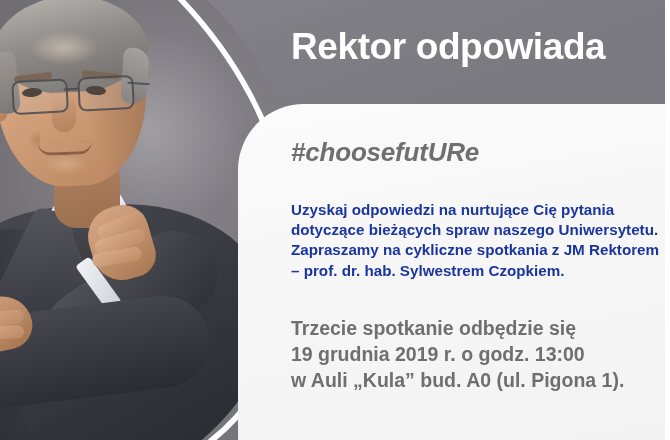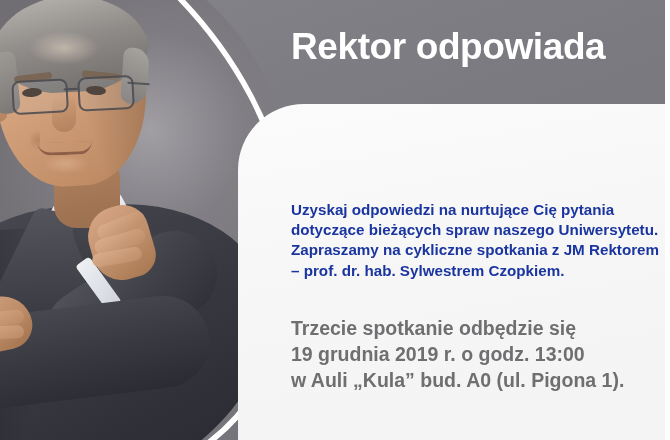--- a/index.html
+++ b/index.html
@@ -514,20 +514,21 @@
   </div>
 
   <svg class="arc-svg" viewBox="0 0 670 440">
     <path d="M 150 -30 C 230 40, 290 140, 292 250 C 294 350, 250 420, 190 455" fill="none" stroke="#ffffff" stroke-width="5.5" stroke-linecap="round"></path>
   </svg>
 
   <div class="panel"></div>
 
   <div class="title">Rektor odpowiada</div>
 
+  <div class="hashtag">#choosefutURe</div>
 
   <div class="body-block">
     <div>Uzyskaj odpowiedzi na nurtujące Cię pytania</div>
     <div>dotyczące bieżących spraw naszego Uniwersytetu.</div>
     <div>Zapraszamy na cykliczne spotkania z JM Rektorem</div>
     <div>– prof. dr. hab. Sylwestrem Czopkiem.</div>
   </div>
 
   <div class="meeting-block">
     <div>Trzecie spotkanie odbędzie się</div>

